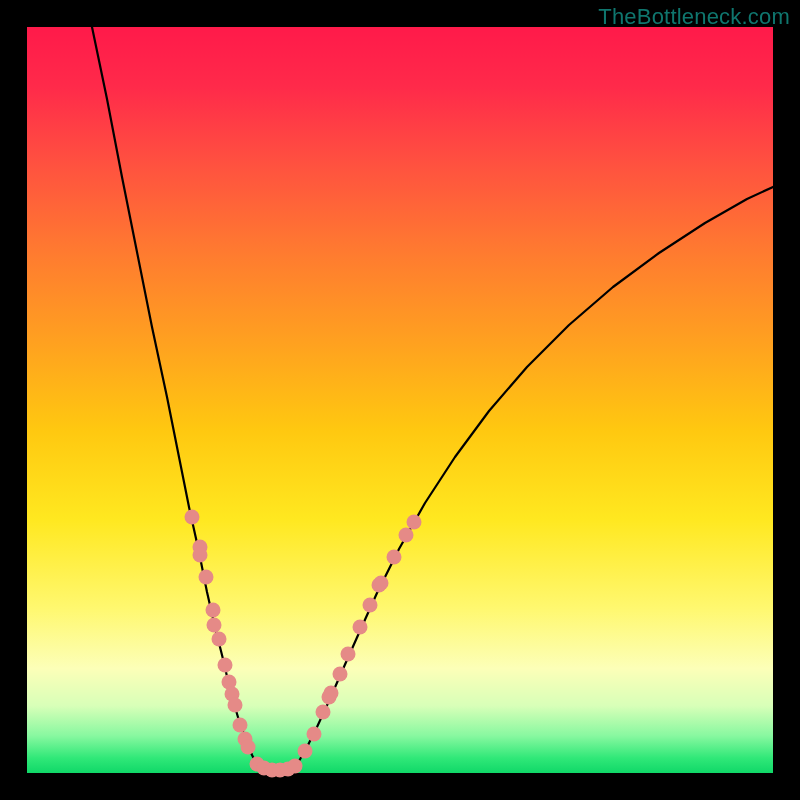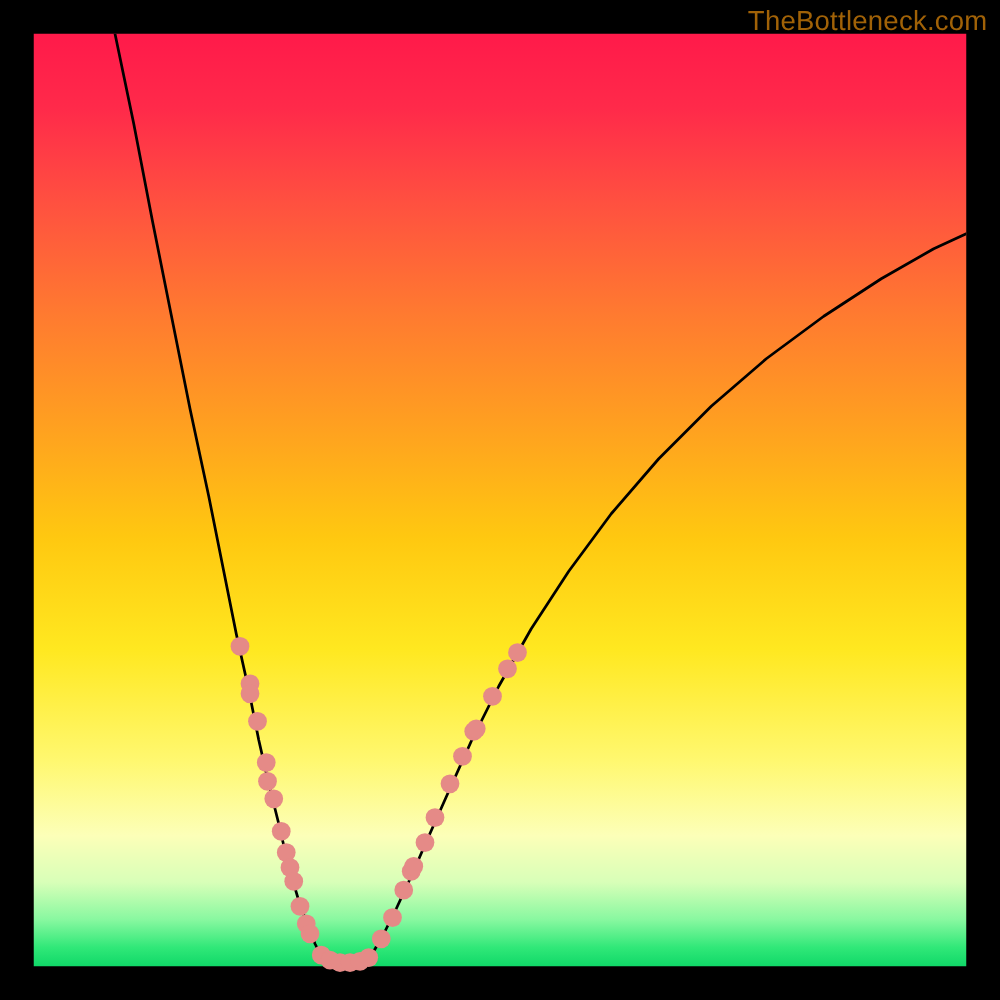--- a/index.html
+++ b/index.html
@@ -32,21 +32,21 @@
       #10d868 100%
     );
   }
   .watermark {
     position: absolute;
     top: 4px;
     right: 10px;
     font-family: Arial, Helvetica, sans-serif;
     font-size: 22px;
     font-weight: 500;
-    color: #a16207;
+    color: #0f766e;
     letter-spacing: 0.2px;
   }
   .curve {
     position: absolute;
     left: 0; top: 0;
     width: 746px; height: 746px;
     pointer-events: none;
   }
   .dot {
     position: absolute;

